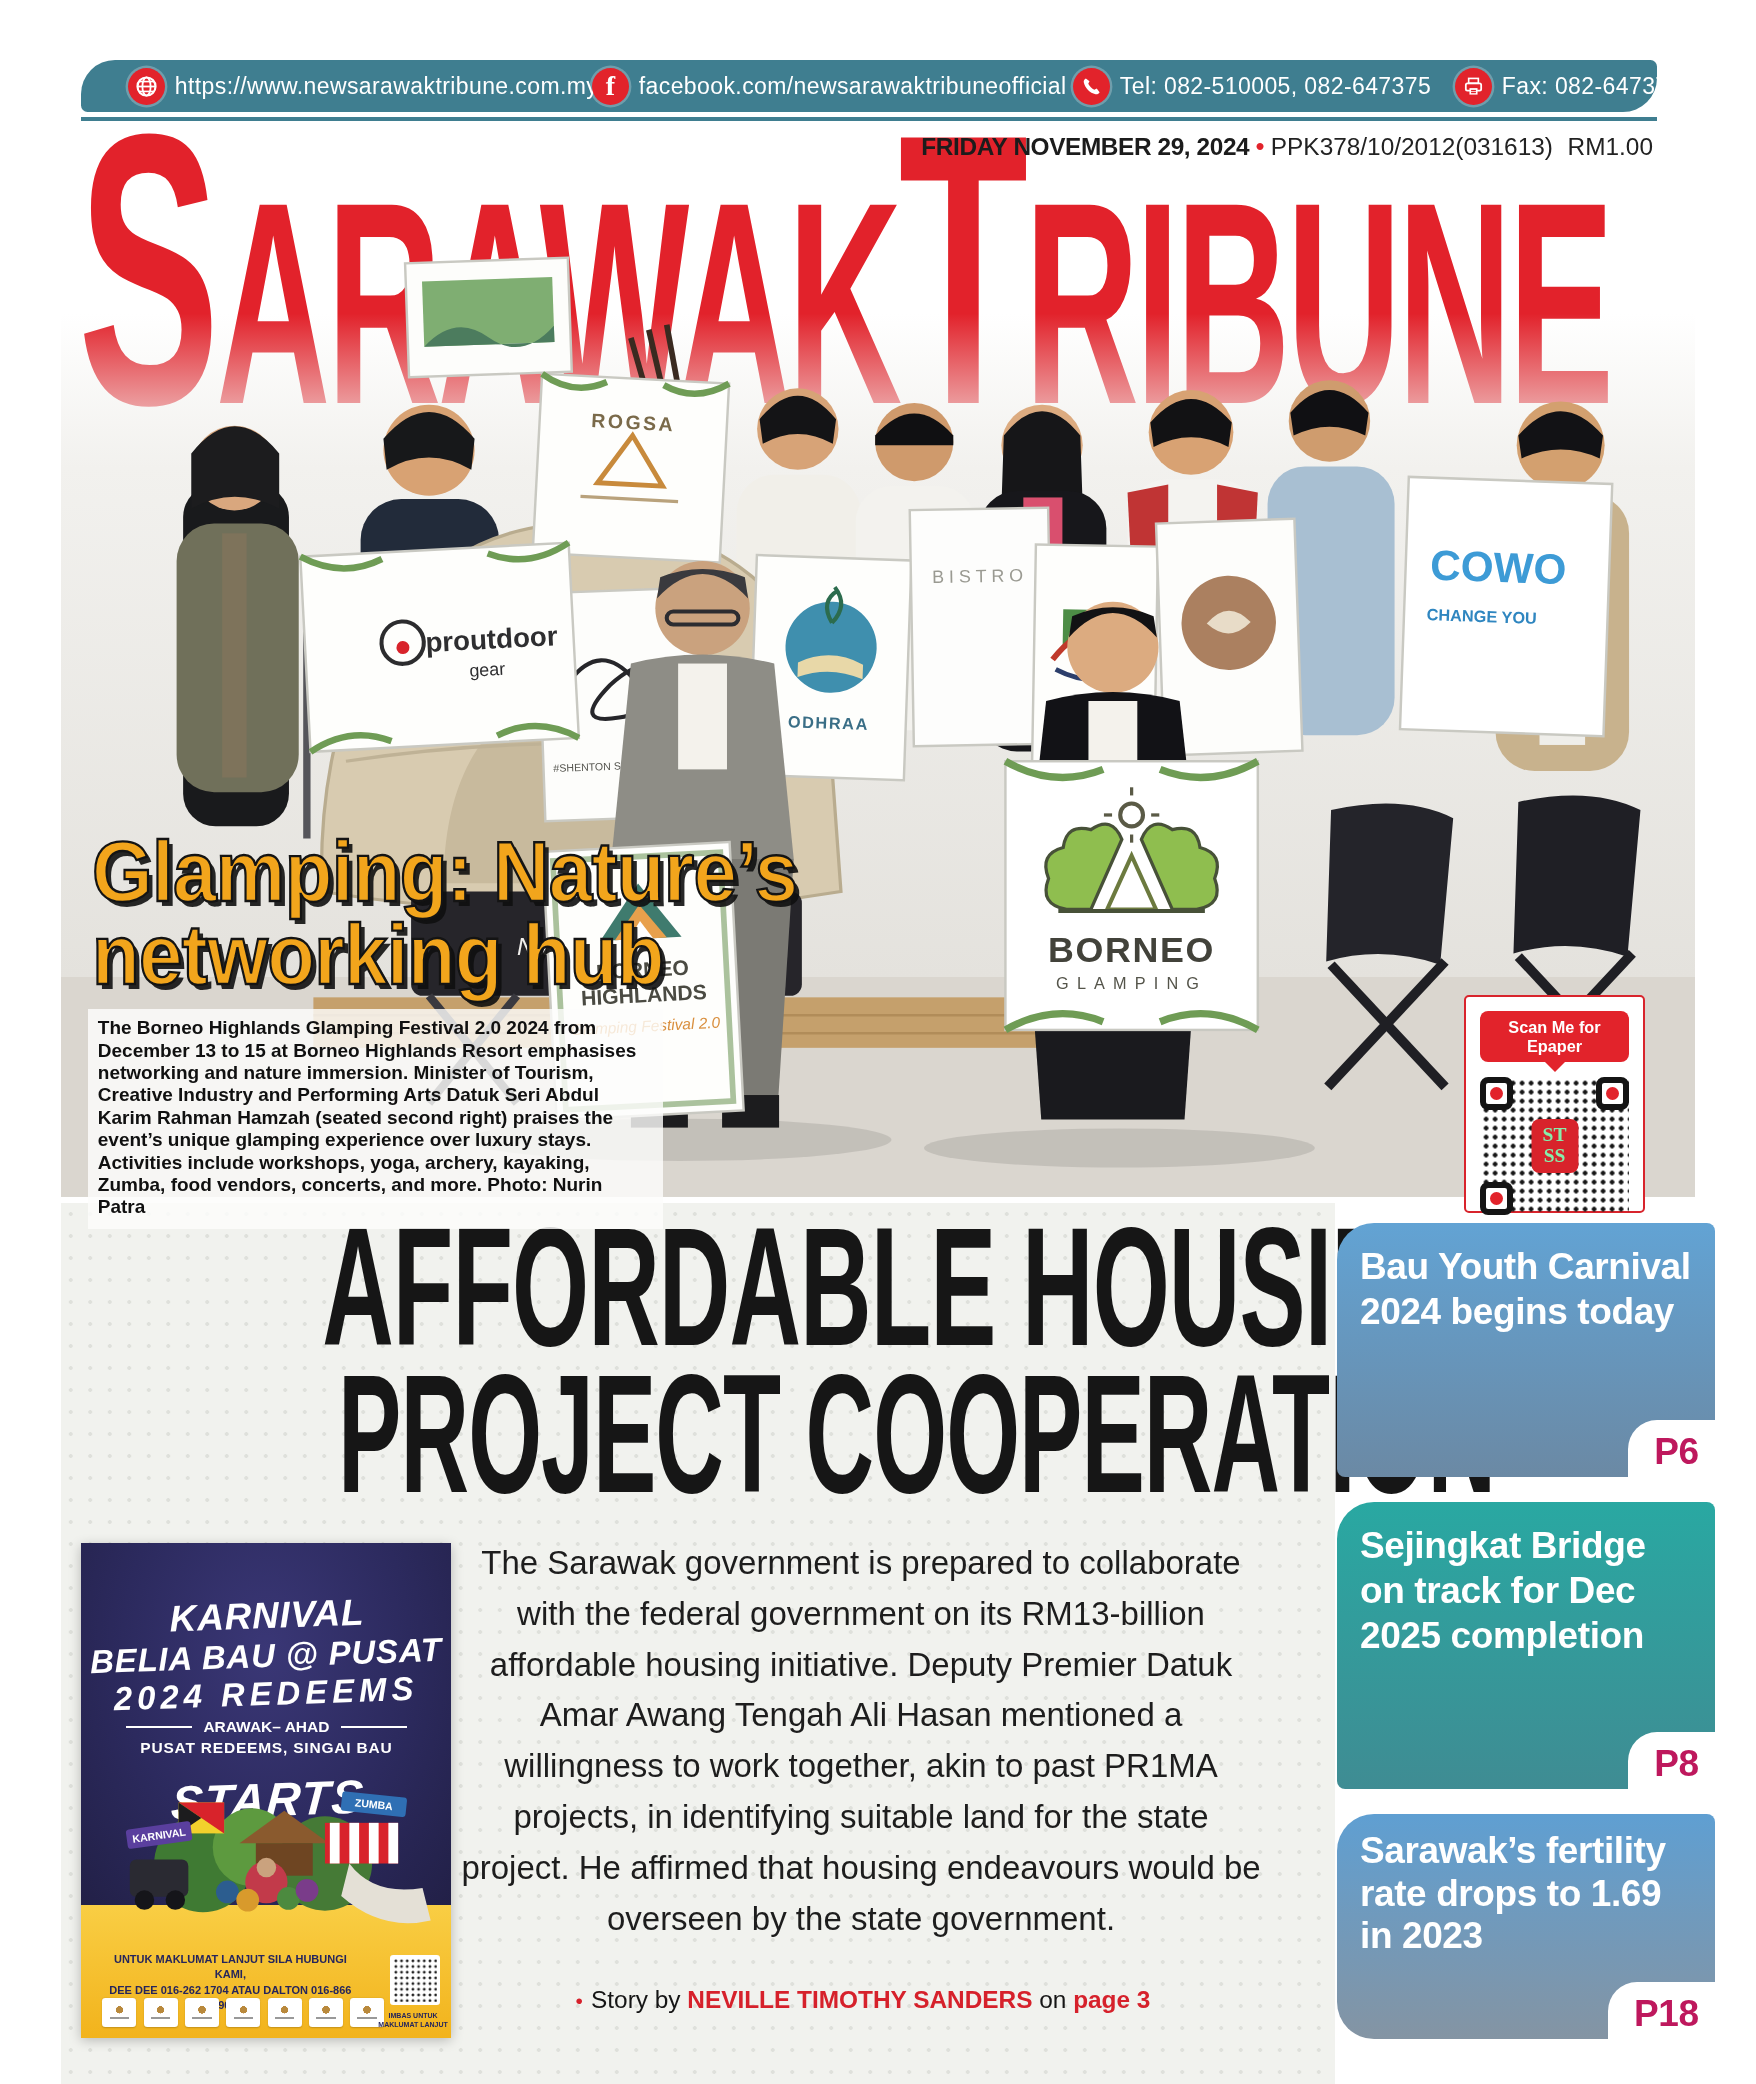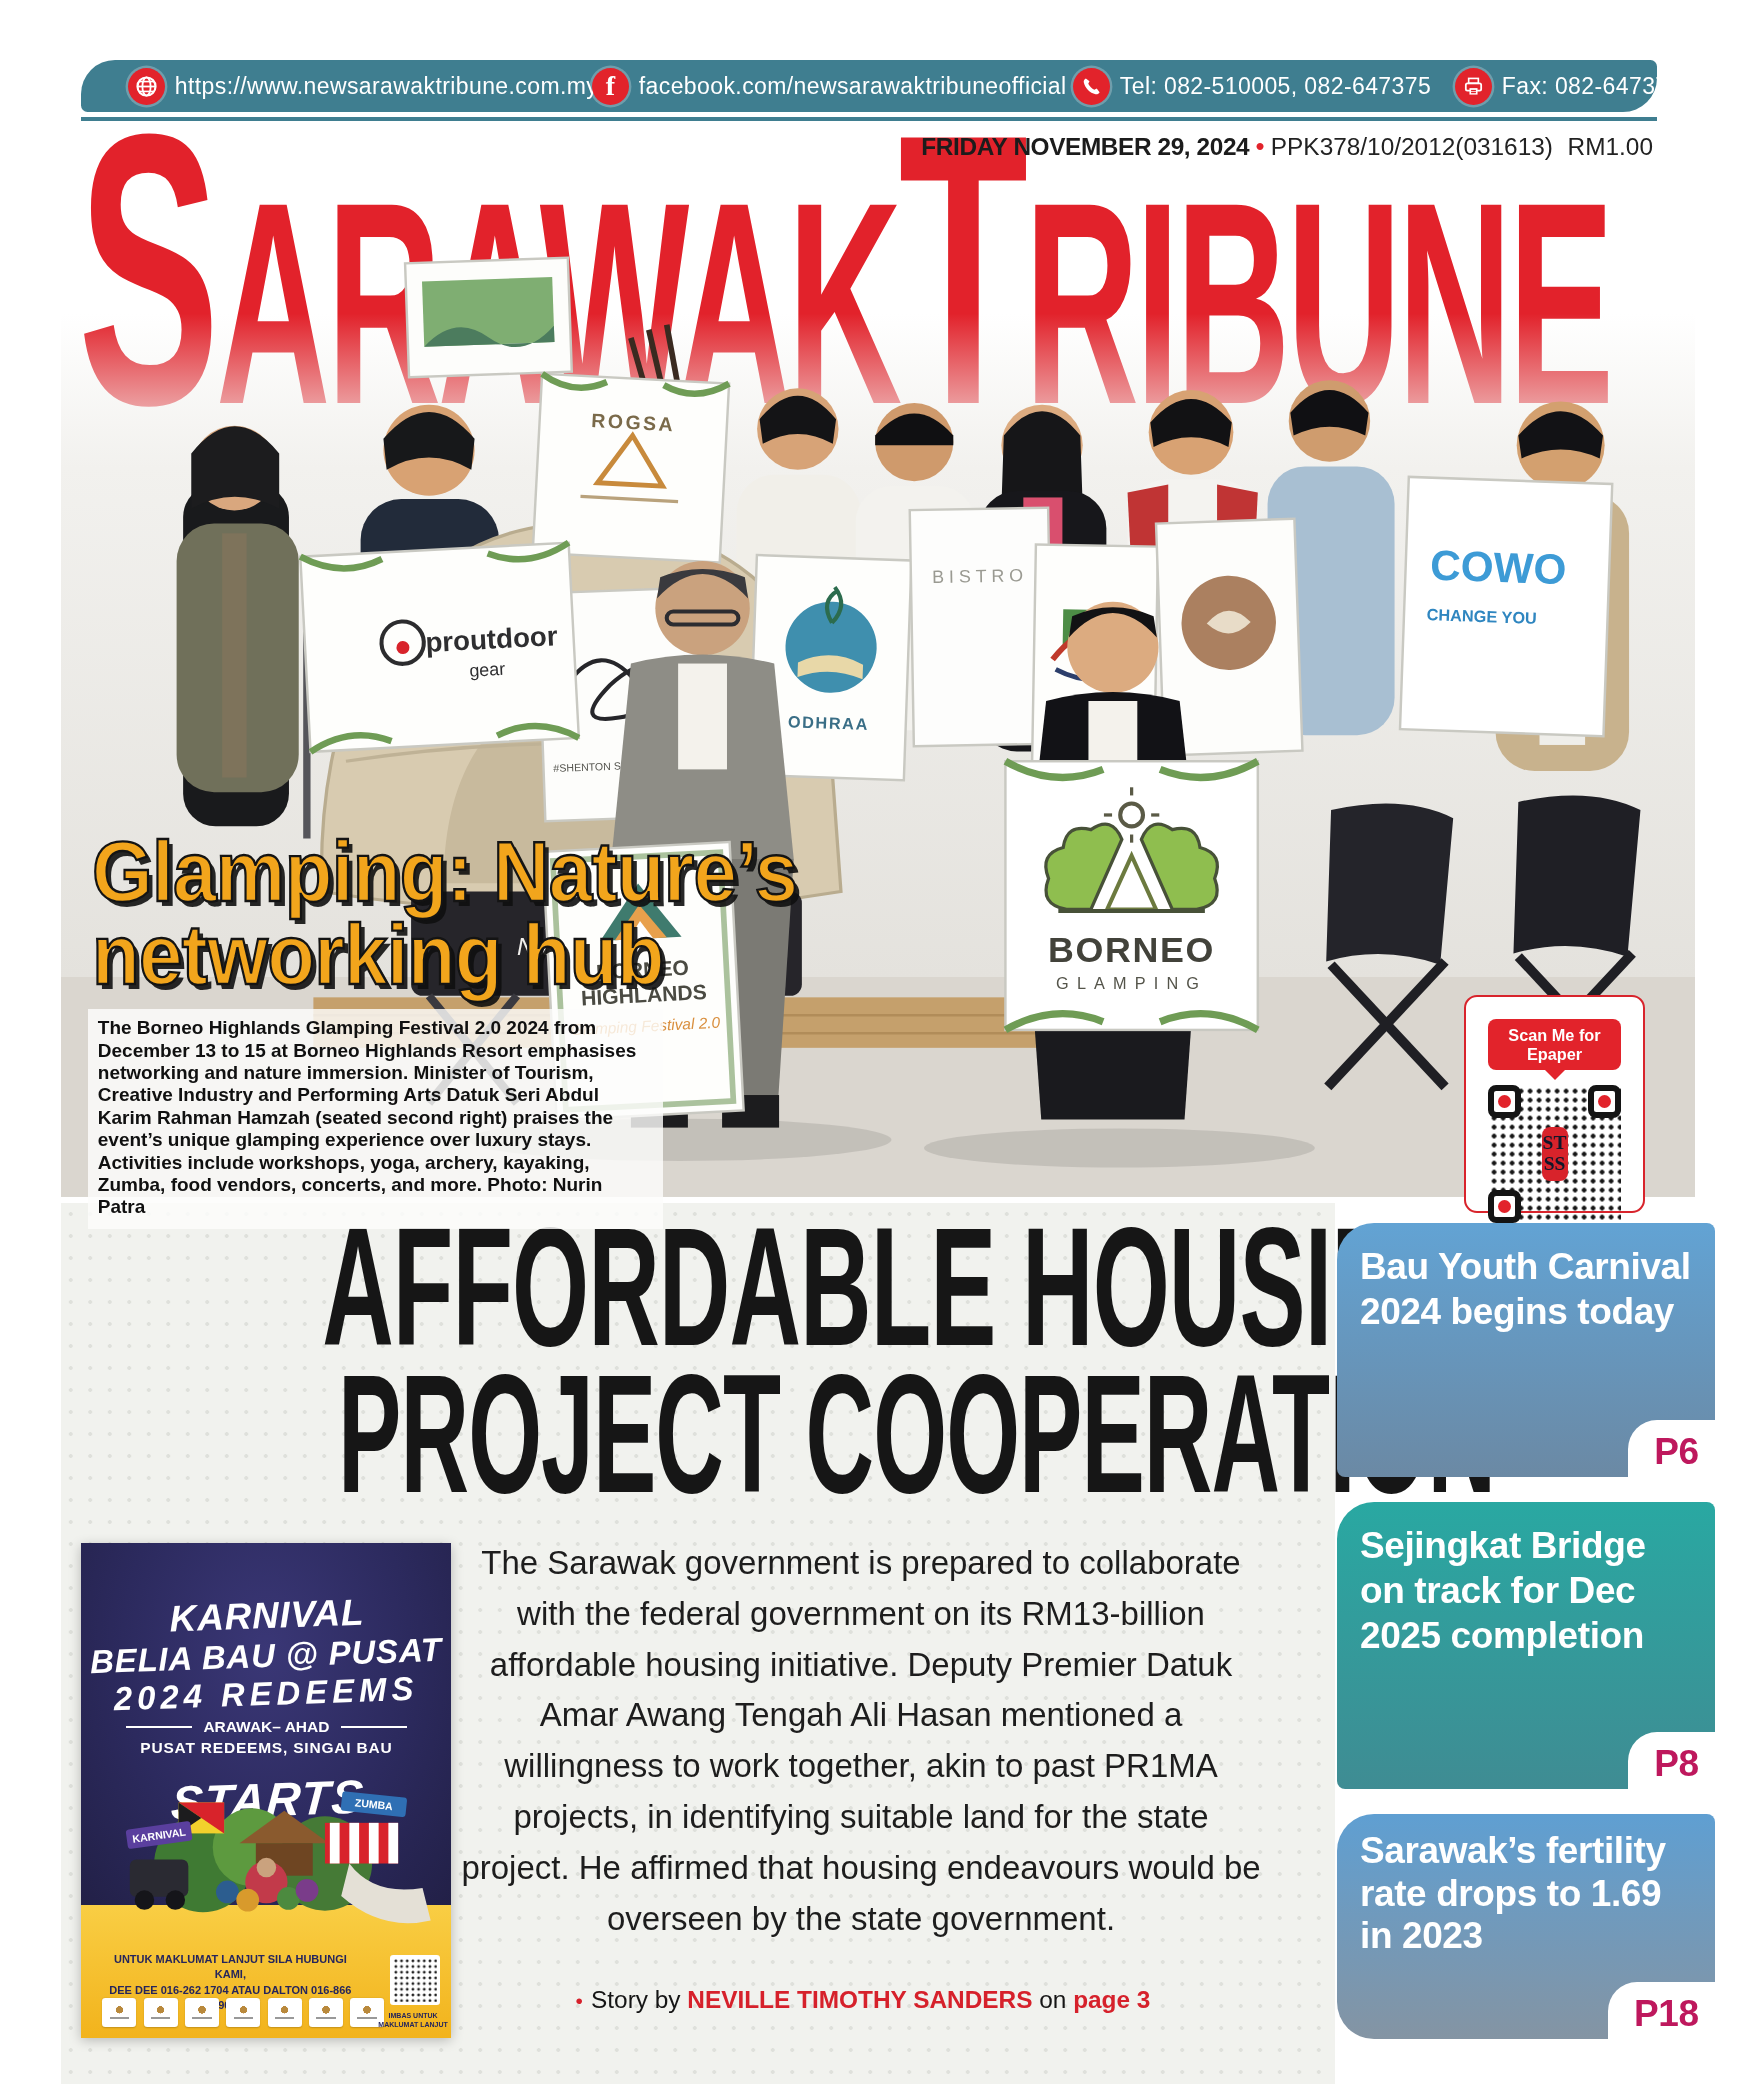--- a/index.html
+++ b/index.html
@@ -35,32 +35,32 @@
   .photo svg.scene { position:absolute; left:0; top:0; }
 
   .photo-headline { position:absolute; left:31px; top:590px; z-index:4; line-height:.98;
     font-weight:bold; font-size:85px; color:#f2a51c; letter-spacing:-0.8px;
     -webkit-text-stroke:2.4px #141414; text-shadow:4.9px 4.9px 0 rgba(15,15,15,.9); transform:scaleX(.92); transform-origin:left top; }
   .photo-caption { position:absolute; left:27px; top:769px; width:575px; z-index:4;
     background:rgba(253,253,251,.82); padding:8.1px 9.8px 9.8px 9.8px;
     font-size:19px; font-weight:bold; line-height:1.18; color:#101010; }
 
   .qr-card { position:absolute; left:1403px; top:755px; width:181px; height:218px; z-index:4;
-    background:#fff; border:2.4px solid #d8242c; border-radius:13px; padding:22px; }
+    background:#fff; border:2.4px solid #d8242c; border-radius:5px; padding:14px; }
   .qr-bubble { position:relative; background:#e2232b; color:#fff; font-weight:bold; font-size:16.3px;
     text-align:center; padding:6.5px 3.3px; border-radius:8.1px; }
   .qr-bubble:after { content:""; position:absolute; left:50%; bottom:-9.8px; transform:translateX(-50%);
     border:10.6px solid transparent; border-top-color:#e2232b; border-bottom:none; }
   .qr-box { position:relative; margin-top:14.7px; height:138px;
     background-image:radial-gradient(#161616 2.1px, transparent 2.4px); background-size:9px 9px; background-position:1.6px 1.6px; }
   .finder { position:absolute; width:33px; height:33px; border:6.5px solid #141414; border-radius:8.1px; background:#fff; }
   .finder i { position:absolute; left:50%; top:50%; width:13px; height:13px; margin:-6.5px 0 0 -6.5px; border-radius:50%; background:#e2232b; display:block; }
   .f-tl { left:0; top:0; } .f-tr { right:0; top:0; } .f-bl { left:0; bottom:0; }
-  .qr-center { position:absolute; left:50%; top:50%; transform:translate(-50%,-50%); width:26px; height:54px;
-    background:#d8232b; border-radius:8.1px; color:#0f172a; font-family:"Liberation Serif", serif; font-weight:bold;
+  .qr-center { position:absolute; left:50%; top:50%; transform:translate(-50%,-50%); width:47px; height:54px;
+    background:#d8232b; border-radius:8.1px; color:#86efac; font-family:"Liberation Serif", serif; font-weight:bold;
     font-size:19.5px; line-height:1.05; text-align:center; padding-top:6.5px; }
 
   
   .lower { position:absolute; left:61px; top:1203px; width:1274px; height:881px; background:#f1f2ee;
     background-image:radial-gradient(circle, rgba(110,115,105,.14) 1.6px, transparent 2.2px); background-size:19.5px 22px; }
   .main-headline { position:absolute; left:0; top:11.4px; width:100%; color:#161616; font-weight:bold; }
   .main-headline .hl { display:block; white-space:nowrap; text-align:center; font-size:168px; line-height:.87; letter-spacing:-1.6px; }
   .hl1 { transform:scaleX(.59); }
   .hl2 { transform:scaleX(.565); }
 

